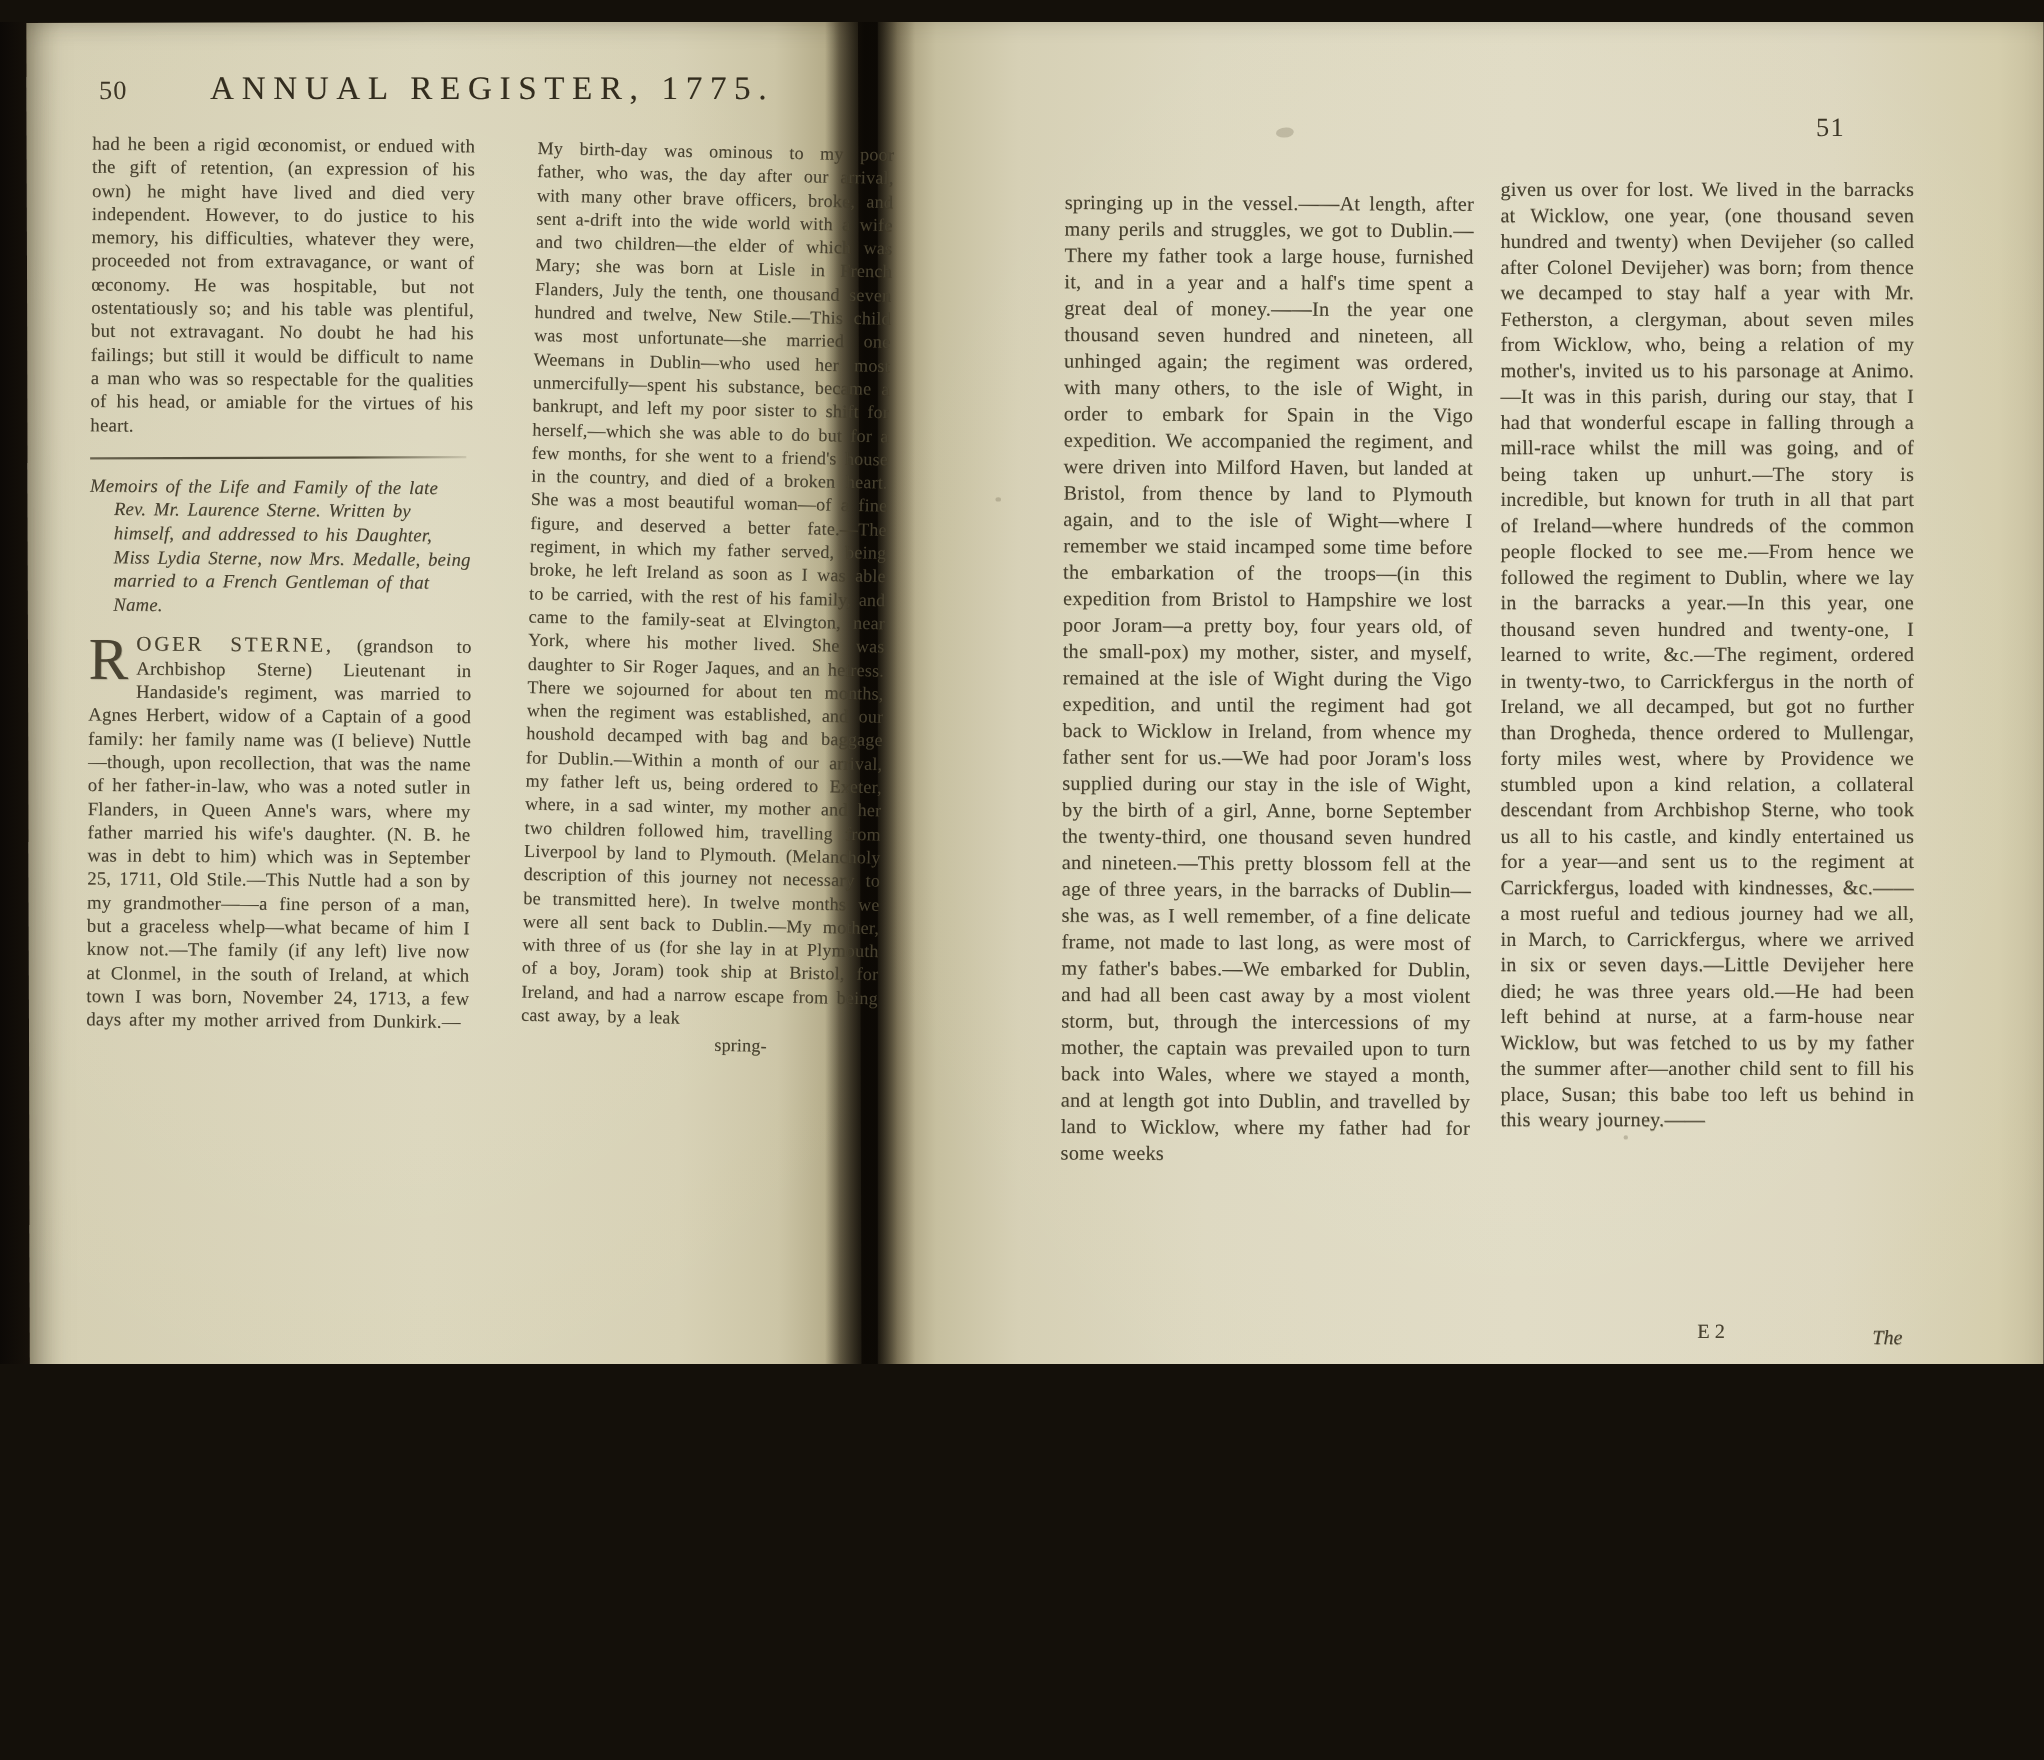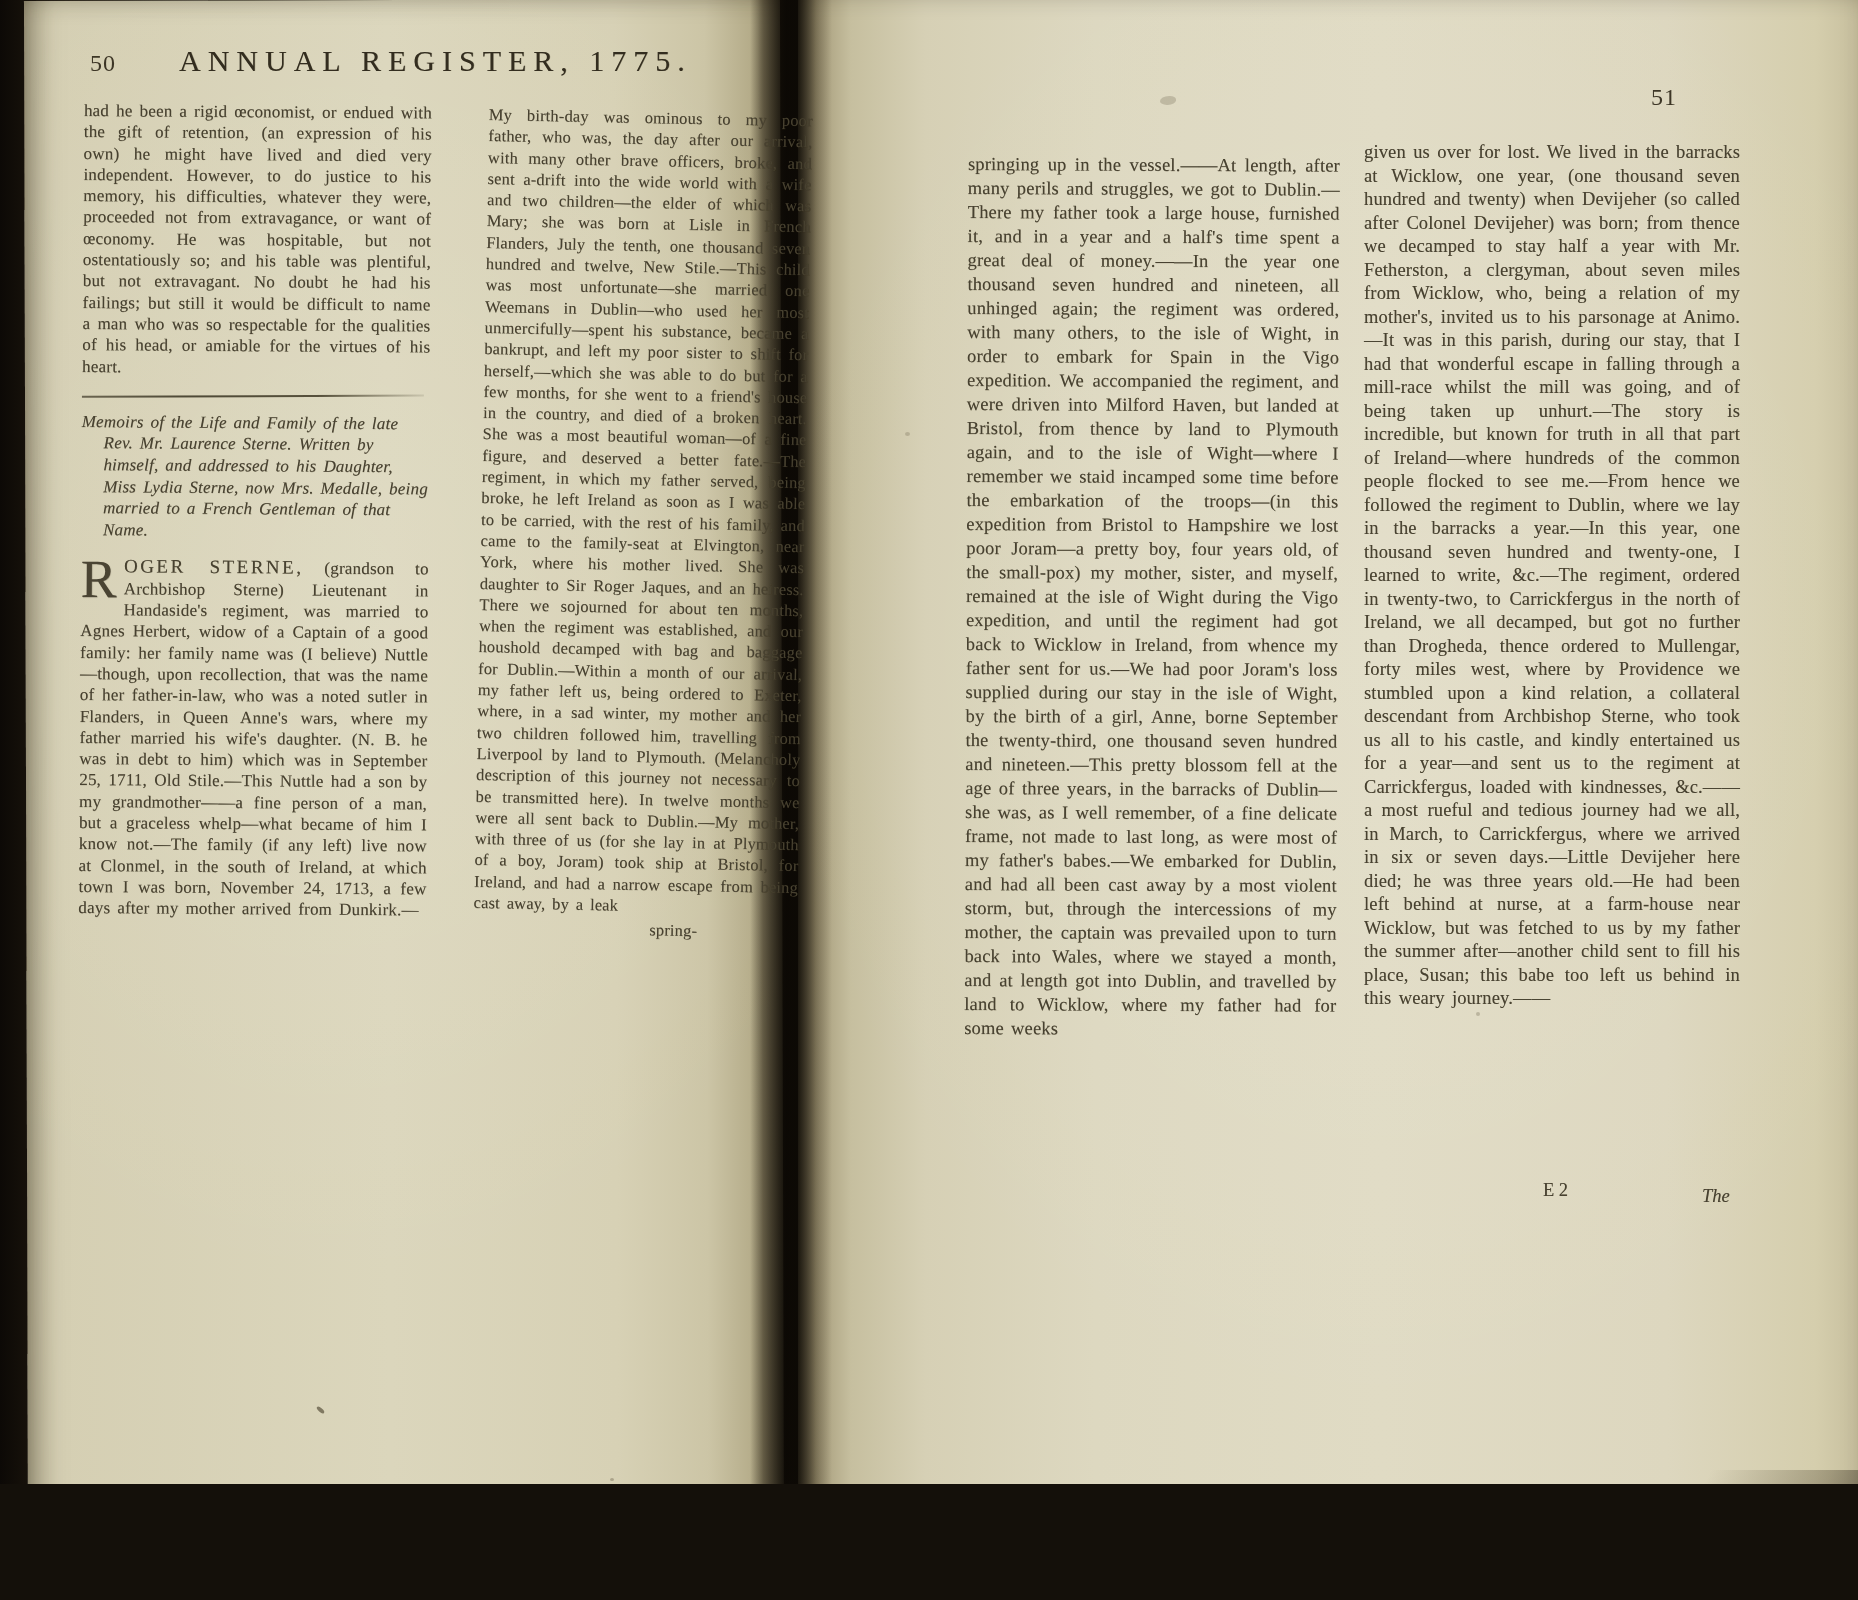--- a/index.html
+++ b/index.html
@@ -1,22 +1,23 @@
 <!DOCTYPE html>
 <html lang="en"><head>
 <meta charset="utf-8">
 <style>
   html,body{margin:0;padding:0;background:#14100a;}
   #stage{
     position:relative;
-    width:1858px;height:1484px;
+    width:1858px;height:1220px;
     overflow:hidden;
     background:
       linear-gradient(to right,#0c0906 0%,#1a140c 2%,#14100a 100%);
     font-family:"Liberation Serif","DejaVu Serif",serif;
+    margin-top:20px;
   }
 
   
   .paper{position:absolute;}
   .paper-left{
     left:26px;top:0;width:756px;height:1554px;
     background:
       radial-gradient(ellipse 900px 1150px at 42% 38%, rgba(255,255,248,0.12), rgba(0,0,0,0) 62%),
       linear-gradient(to right,#c7c0a2 0%,#d5cfb3 4%,#dbd6bc 48%,#d7d1b5 78%,#ccc5a6 90%,#b1a885 97%,#8a8060 100%);
     box-shadow:
@@ -93,21 +94,21 @@
   <div class="paper corner-shade"></div>
 
   <div class="speck" style="left:316px;top:1408px;width:9px;height:4px;transform:rotate(40deg);"></div>
   <div class="speck" style="left:610px;top:1478px;width:4px;height:3px;opacity:.5;"></div>
   <div class="speck" style="left:1160px;top:96px;width:16px;height:9px;opacity:.35;border-radius:60% 40% 55% 45%;"></div>
   <div class="speck" style="left:1476px;top:1012px;width:4px;height:4px;opacity:.4;"></div>
   <div class="speck" style="left:905px;top:432px;width:5px;height:4px;opacity:.35;"></div>
 
   <div class="txt pagenum" style="left:90px;top:50px;">50</div>
 
-  <div class="txt running-title" style="left:179px;top:44px;width:450px;">ANNUAL REGISTER, 1775.</div>
+  <div class="txt running-title" style="left:191px;top:44px;width:450px;">ANNUAL REGISTER, 1775.</div>
 
   <div class="txt col lp" style="left:84px;top:100px;width:348px;transform:rotate(0.4deg);transform-origin:top left;">
     <p style="margin:0;">had he been a rigid œconomist, or endued with the gift of retention, (an expression of his own) he might have lived and died very independent. However, to do justice to his memory, his difficulties, whatever they were, proceeded not from extravagance, or want of œconomy. He was hospitable, but not ostentatiously so; and his table was plentiful, but not extravagant. No doubt he had his failings; but still it would be difficult to name a man who was so respectable for the qualities of his head, or amiable for the virtues of his heart.</p>
     <div class="section-rule"></div>
     <p class="memoir-heading" style="margin:0;">Memoirs of the Life and Family of the late Rev. Mr. Laurence Sterne. Written by himself, and addressed to his Daughter, Miss Lydia Sterne, now Mrs. Medalle, being married to a French Gentleman of that Name.</p>
     <p class="opening" style="margin-bottom:0;">
       <span class="dropcap">R</span><span class="lead-caps">OGER STERNE,</span><span> (grandson to Archbishop Sterne) Lieutenant in Handaside's regiment, was married to Agnes Herbert, widow of a Captain of a good family: her family name was (I believe) Nuttle—though, upon recollection, that was the name of her father-in-law, who was a noted sutler in Flanders, in Queen Anne's wars, where my father married his wife's daughter. (N. B. he was in debt to him) which was in September 25, 1711, Old Stile.—This Nuttle had a son by my grandmother——a fine person of a man, but a graceless whelp—what became of him I know not.—The family (if any left) live now at Clonmel, in the south of Ireland, at which town I was born, November 24, 1713, a few days after my mother arrived from Dunkirk.—</span>
     </p>
   </div>
 

